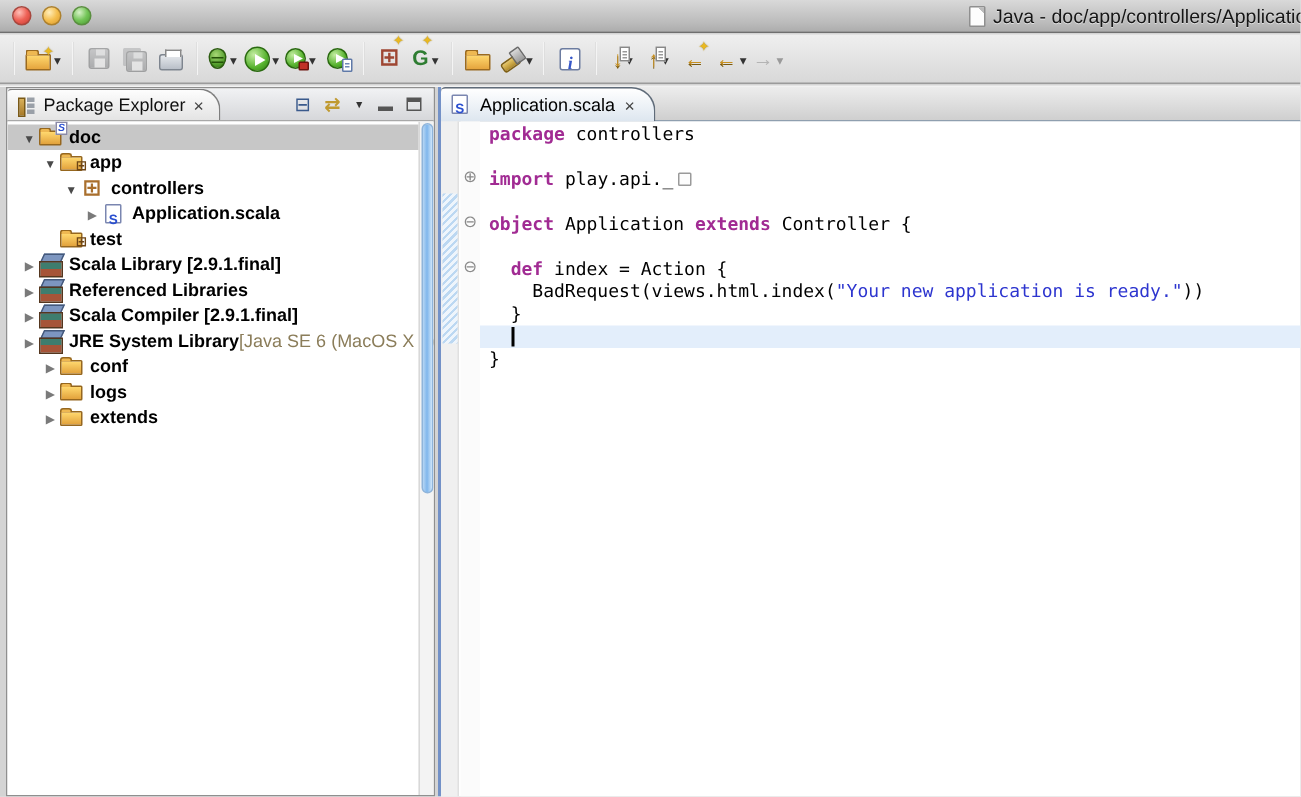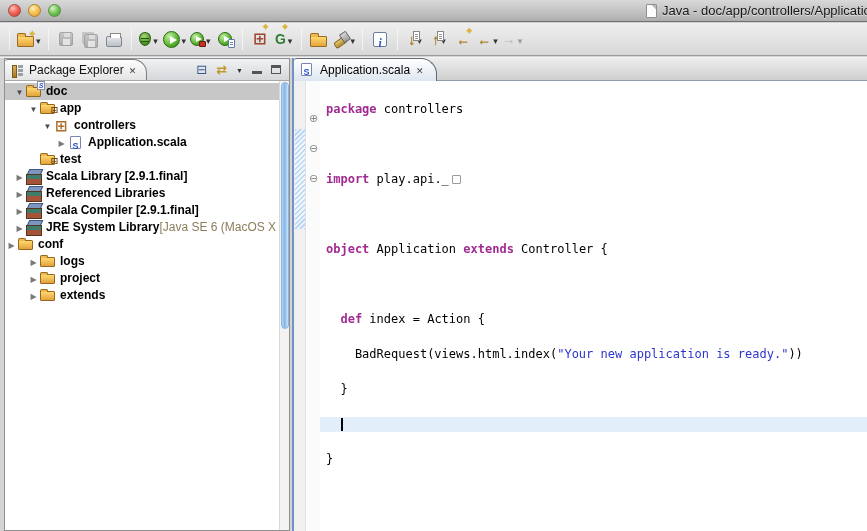--- a/index.html
+++ b/index.html
@@ -114,21 +114,21 @@
   .editor-content { position:absolute; left:0; top:23px; right:0; bottom:0; background:#fff; }
   .annot-ruler { position:absolute; left:0; top:0; bottom:0; width:12px; background:#f0f0f0; border-right:1px solid #e0e0e0; }
   .diff-hatch { position:absolute; left:1px; top:48px; width:10px; height:100px;
     background:repeating-linear-gradient(135deg,#bcd8f2 0,#bcd8f2 1.5px,#eef5fc 1.5px,#eef5fc 3.5px); }
   .fold-ruler { position:absolute; left:13px; top:0; bottom:0; width:13px; background:#fbfbfb; }
   .fm { position:absolute; left:0; width:13px; text-align:center; font-size:11px; line-height:11px; color:#8a8a8a; }
   .fm-plus::before { content:"⊕"; }
   .fm-minus::before { content:"⊖"; }
   .code { position:absolute; left:26px; top:0; right:0; bottom:0; padding-top:1px;
     font-family:"DejaVu Sans Mono","Liberation Mono",monospace; font-size:12px; line-height:15px; }
-  .code-line { height:15px; white-space:pre; padding-left:6px; position:relative;margin-top:20px; }
+  .code-line { height:15px; white-space:pre; padding-left:6px; position:relative; }
   .kw { color:#a12b93; font-weight:bold; }
   .pl { color:#000; }
   .str { color:#2d35cf; }
   .fold-box { display:inline-block; width:9px; height:9px; border:1px solid #9a9a9a; border-radius:1px; margin-left:3px; vertical-align:-1px; background:#fdfdfd; }
   .code-line.current { background:#e3eefb; }
   .caret { position:absolute; left:21px; top:1px; width:2px; height:13px; background:#000; }
 </style>
 </head>
 <body>
 
@@ -291,40 +291,33 @@
         <span class="arr arr-col"></span>
         <span class="ti ti-lib"></span>
         <span class="tlabel">Scala Compiler [2.9.1.final]</span>
       </div>
       <div class="trow" style="padding-left:8px">
         <span class="arr arr-col"></span>
         <span class="ti ti-lib"></span>
         <span class="tlabel">JRE System Library </span>
         <span class="tdeco">[Java SE 6 (MacOS X Def</span>
       </div>
-      <div class="trow" style="">
+      <div class="trow" style="padding-left:22px">
         <span class="arr arr-col"></span>
         <span class="ti">
             <span class="fldr"></span>
           </span>
         <span class="tlabel">conf</span>
       </div>
       <div class="trow" style="padding-left:22px">
         <span class="arr arr-col"></span>
         <span class="ti">
             <span class="fldr"></span>
           </span>
         <span class="tlabel">logs</span>
-      </div>
-      <div class="trow" style="padding-left:22px">
-        <span class="arr arr-col"></span>
-        <span class="ti">
-            <span class="fldr"></span>
-          </span>
-        <span class="tlabel">project</span>
       </div>
       <div class="trow" style="padding-left:22px">
         <span class="arr arr-col"></span>
         <span class="ti">
             <span class="fldr"></span>
           </span>
         <span class="tlabel">extends</span>
       </div>
 
       <div class="pkg-scroll">

